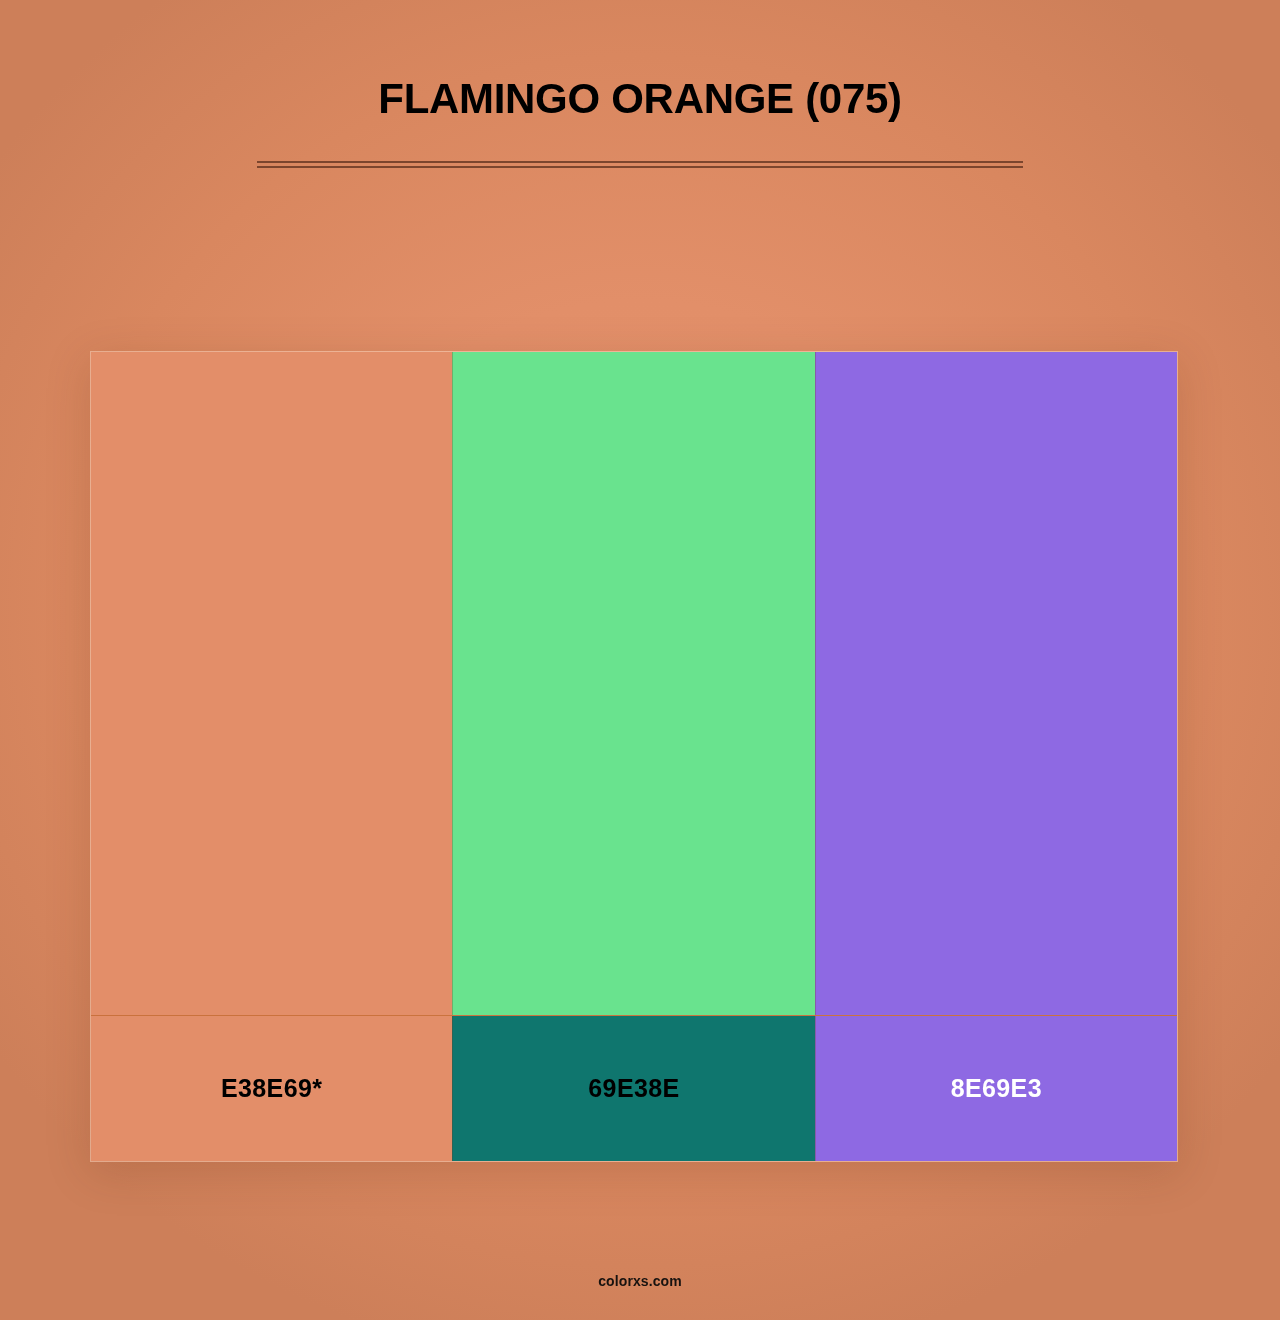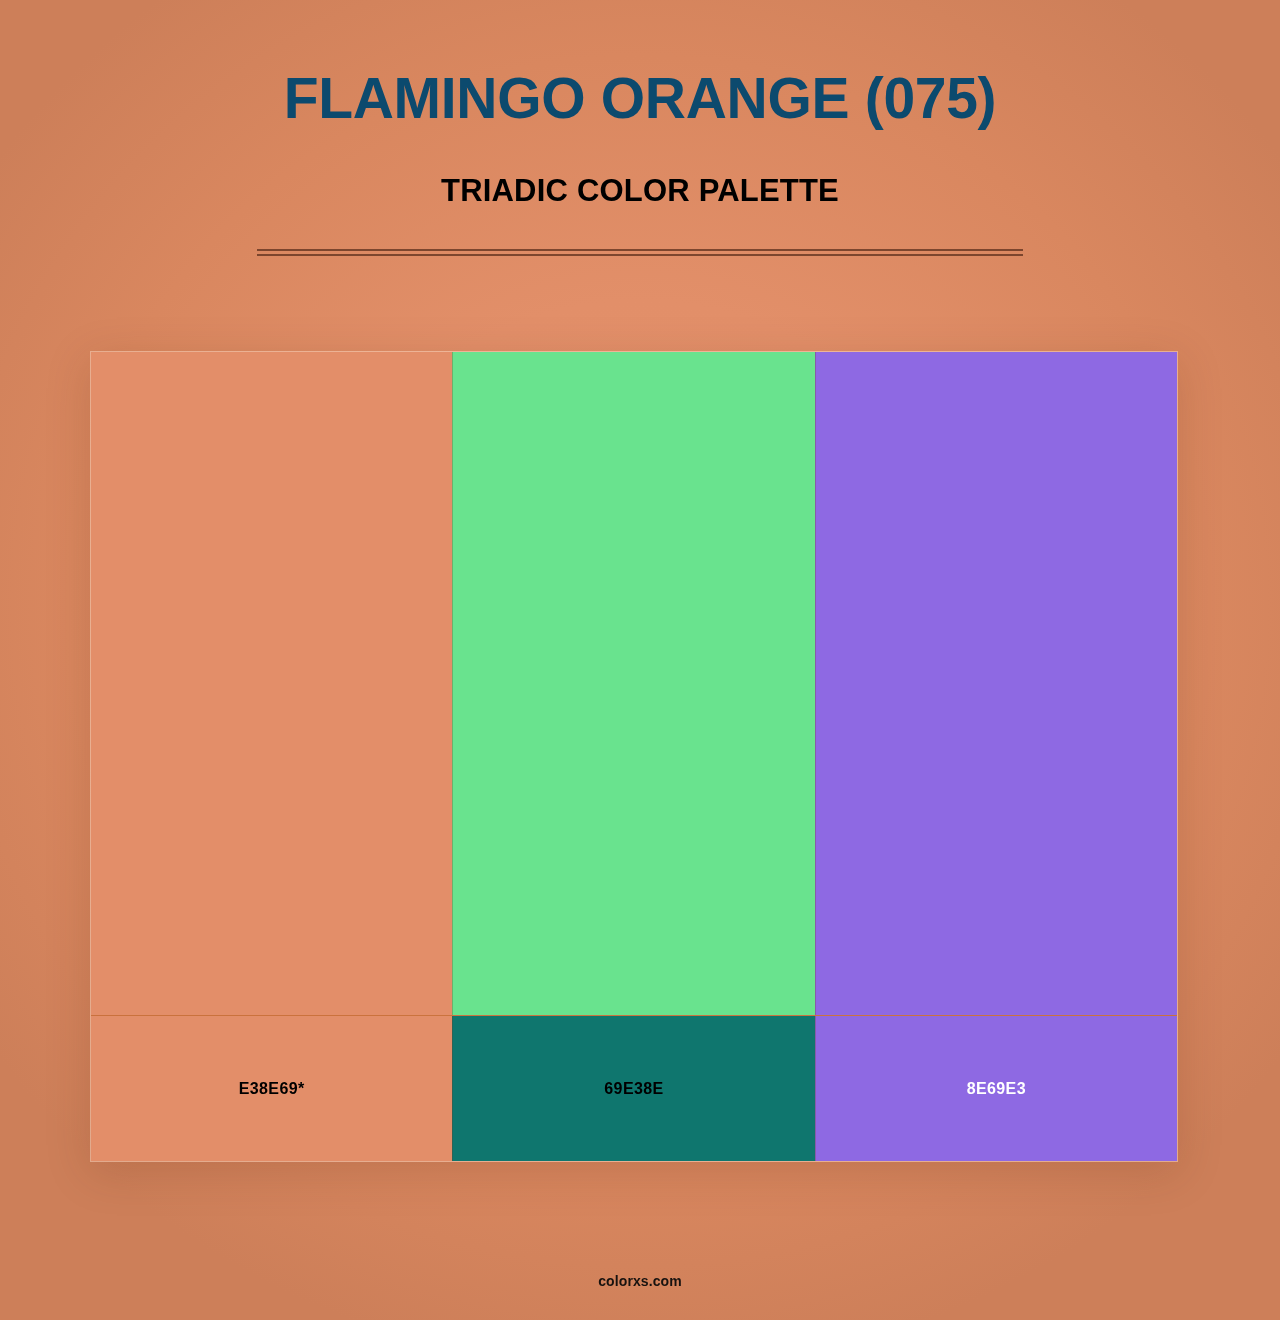--- a/index.html
+++ b/index.html
@@ -36,26 +36,26 @@
   }
 
   
   .header {
     width: 100%;
     text-align: center;
     padding-top: 68px;
   }
 
   .title {
-    font-size: 57px;
-    font-weight: 700;
-    color: #0c4a6e;
+    font-size: 42px;
+    font-weight: 700;
+    color: #000000;
     letter-spacing: -0.3px;
     line-height: 1.08;
-    margin: 0;
+    margin: 8px;
     font-stretch: condensed;
     text-transform: uppercase;
   }
 
   .subtitle {
     font-size: 31px;
     font-weight: 700;
     color: #000000;
     letter-spacing: 0.2px;
     margin: 0;
@@ -125,21 +125,21 @@
     flex: 1 1 0;
     display: flex;
     align-items: center;
     justify-content: center;
   }
   .label-cell + .label-cell {
     border-left: 1px solid rgba(120, 60, 30, 0.30);
   }
 
   .label-text {
-    font-size: 16px;
+    font-size: 25px;
     font-weight: 700;
     letter-spacing: 0.4px;
   }
 
   
   .footer {
     position: absolute;
     left: 0;
     right: 0;
     bottom: 30px;
@@ -154,21 +154,20 @@
 </style>
 </head>
 <body style="background-color: rgb(224, 142, 104);">
 
 <div class="page-bg"></div>
 
 <div class="page">
 
   <header class="header">
     <h1 class="title">FLAMINGO ORANGE (075)</h1>
-    <h2 class="subtitle">TRIADIC COLOR PALETTE</h2>
     <div class="divider">
       <div class="rule top" style="background-color: rgb(107, 58, 37);"></div>
       <div class="rule bottom" style="background-color: rgb(107, 58, 37);"></div>
     </div>
   </header>
 
   <div class="card-wrap">
     <div class="card">
 
       <div class="swatch-row">

